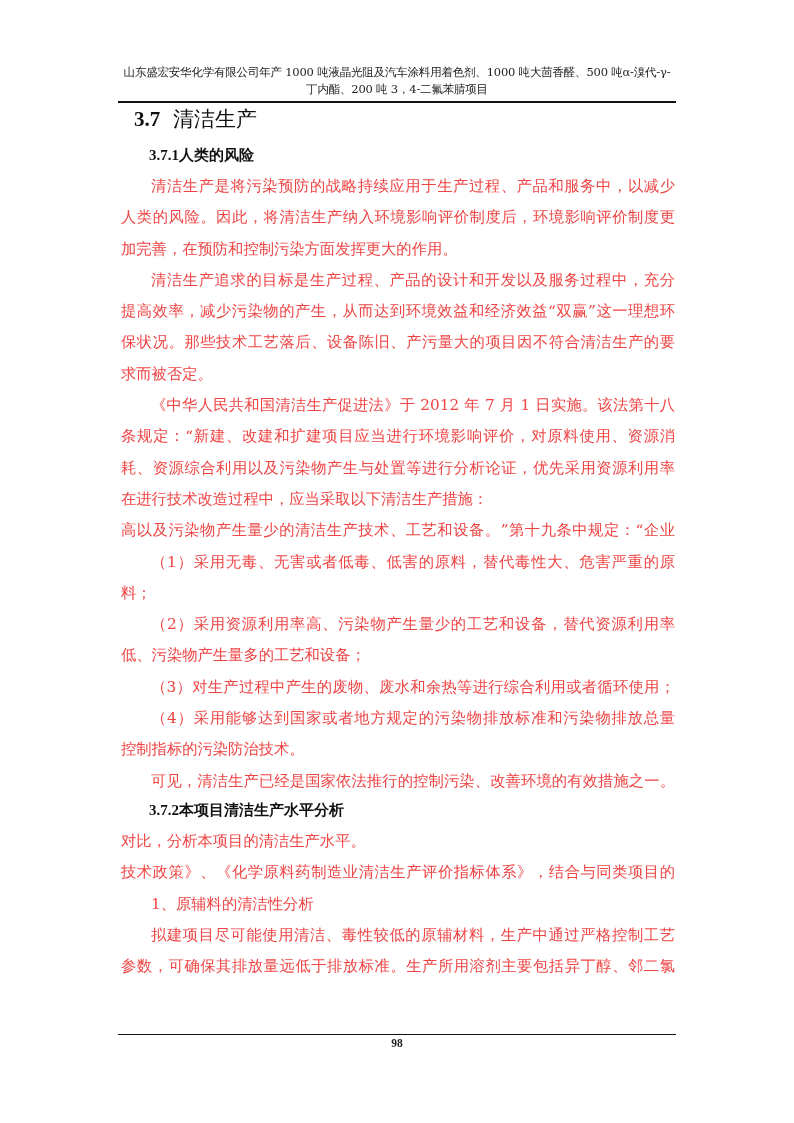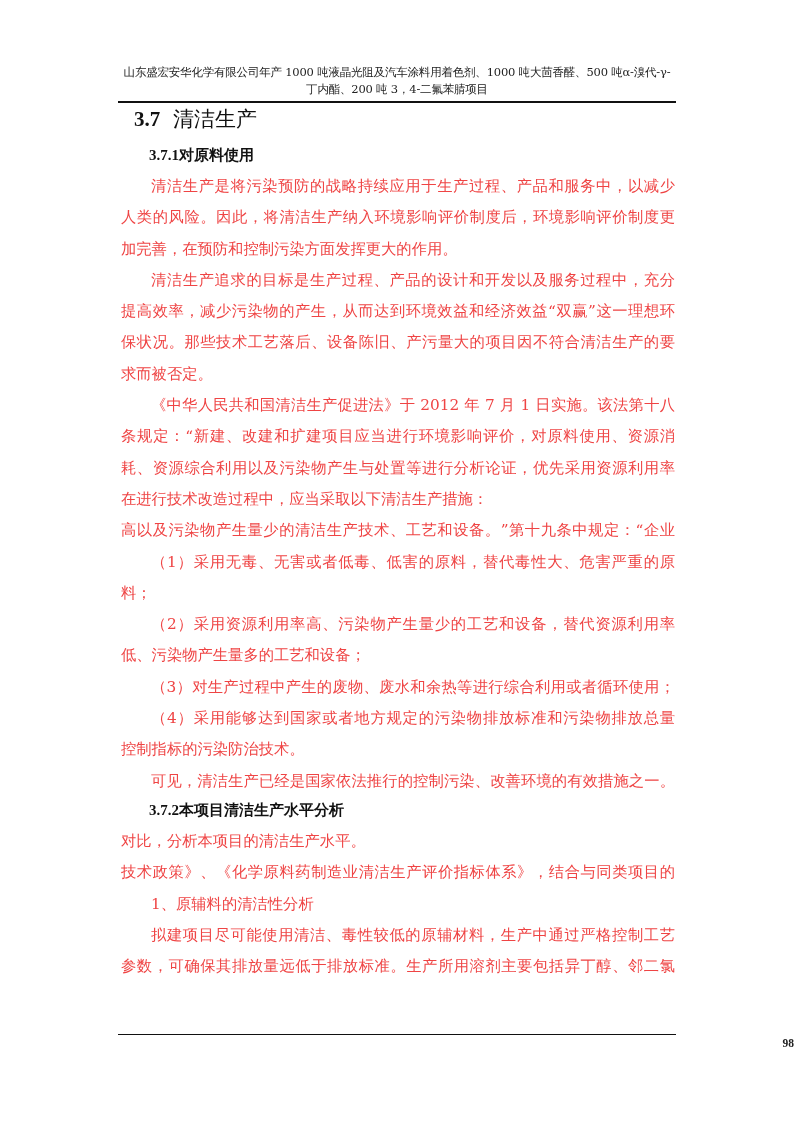--- a/index.html
+++ b/index.html
@@ -17,40 +17,40 @@
     .subsection { position: absolute; left: 149px; font-size: 15px; font-weight: bold;
            line-height: 20px; color: #111; white-space: nowrap; }
     .subsection .num { font-family: "Liberation Serif", serif; margin-right: 0; }
     .body { position: absolute; left: 121px; width: 554px; font-size: 15.3px;
            line-height: 31.3px; color: #ef4444; text-align: justify; }
     .line { display: block; white-space: nowrap; text-align: justify; text-align-last: justify; }
     .line.last { text-align-last: left; }
     .line.ind { padding-left: 30px; }
     .footer-rule { position: absolute; left: 118px; width: 558px; top: 1034px; height: 0;
            border-top: 1.2px solid #111; }
-    .page-number { position: absolute; left: 0; width: 794px; top: 1037px; text-align: right;
+    .page-number { position: absolute; left: 0; width: 794px; top: 1037px; text-align: center;
            font-size: 11.5px; font-weight: bold; font-family: "Liberation Serif", serif; color: #222; }
   </style>
 </head>
 <body>
 
 <div class="page">
 
   <div class="running-header">
     <div>山东盛宏安华化学有限公司年产 1000 吨液晶光阻及汽车涂料用着色剂、1000 吨大茴香醛、500 吨α-溴代-γ-</div>
     <div>丁内酯、200 吨 3，4-二氟苯腈项目</div>
   </div>
   <div class="header-rule"></div>
 
   <div class="section-title">
     <span class="num">3.7</span><span class="txt">清洁生产</span>
   </div>
 
   <div class="subsection" style="top:145px;">
-    <span class="num">3.7.1</span><span>对原料使用</span>
+    <span class="num">3.7.1</span><span>人类的风险</span>
   </div>
 
   <div class="body" style="top:171px;">
 
     <span class="line ind">清洁生产是将污染预防的战略持续应用于生产过程、产品和服务中，以减少</span>
     <span class="line">人类的风险。因此，将清洁生产纳入环境影响评价制度后，环境影响评价制度更</span>
     <span class="line last">加完善，在预防和控制污染方面发挥更大的作用。</span>
 
     <span class="line ind">清洁生产追求的目标是生产过程、产品的设计和开发以及服务过程中，充分</span>
     <span class="line">提高效率，减少污染物的产生，从而达到环境效益和经济效益“双赢”这一理想环</span>

